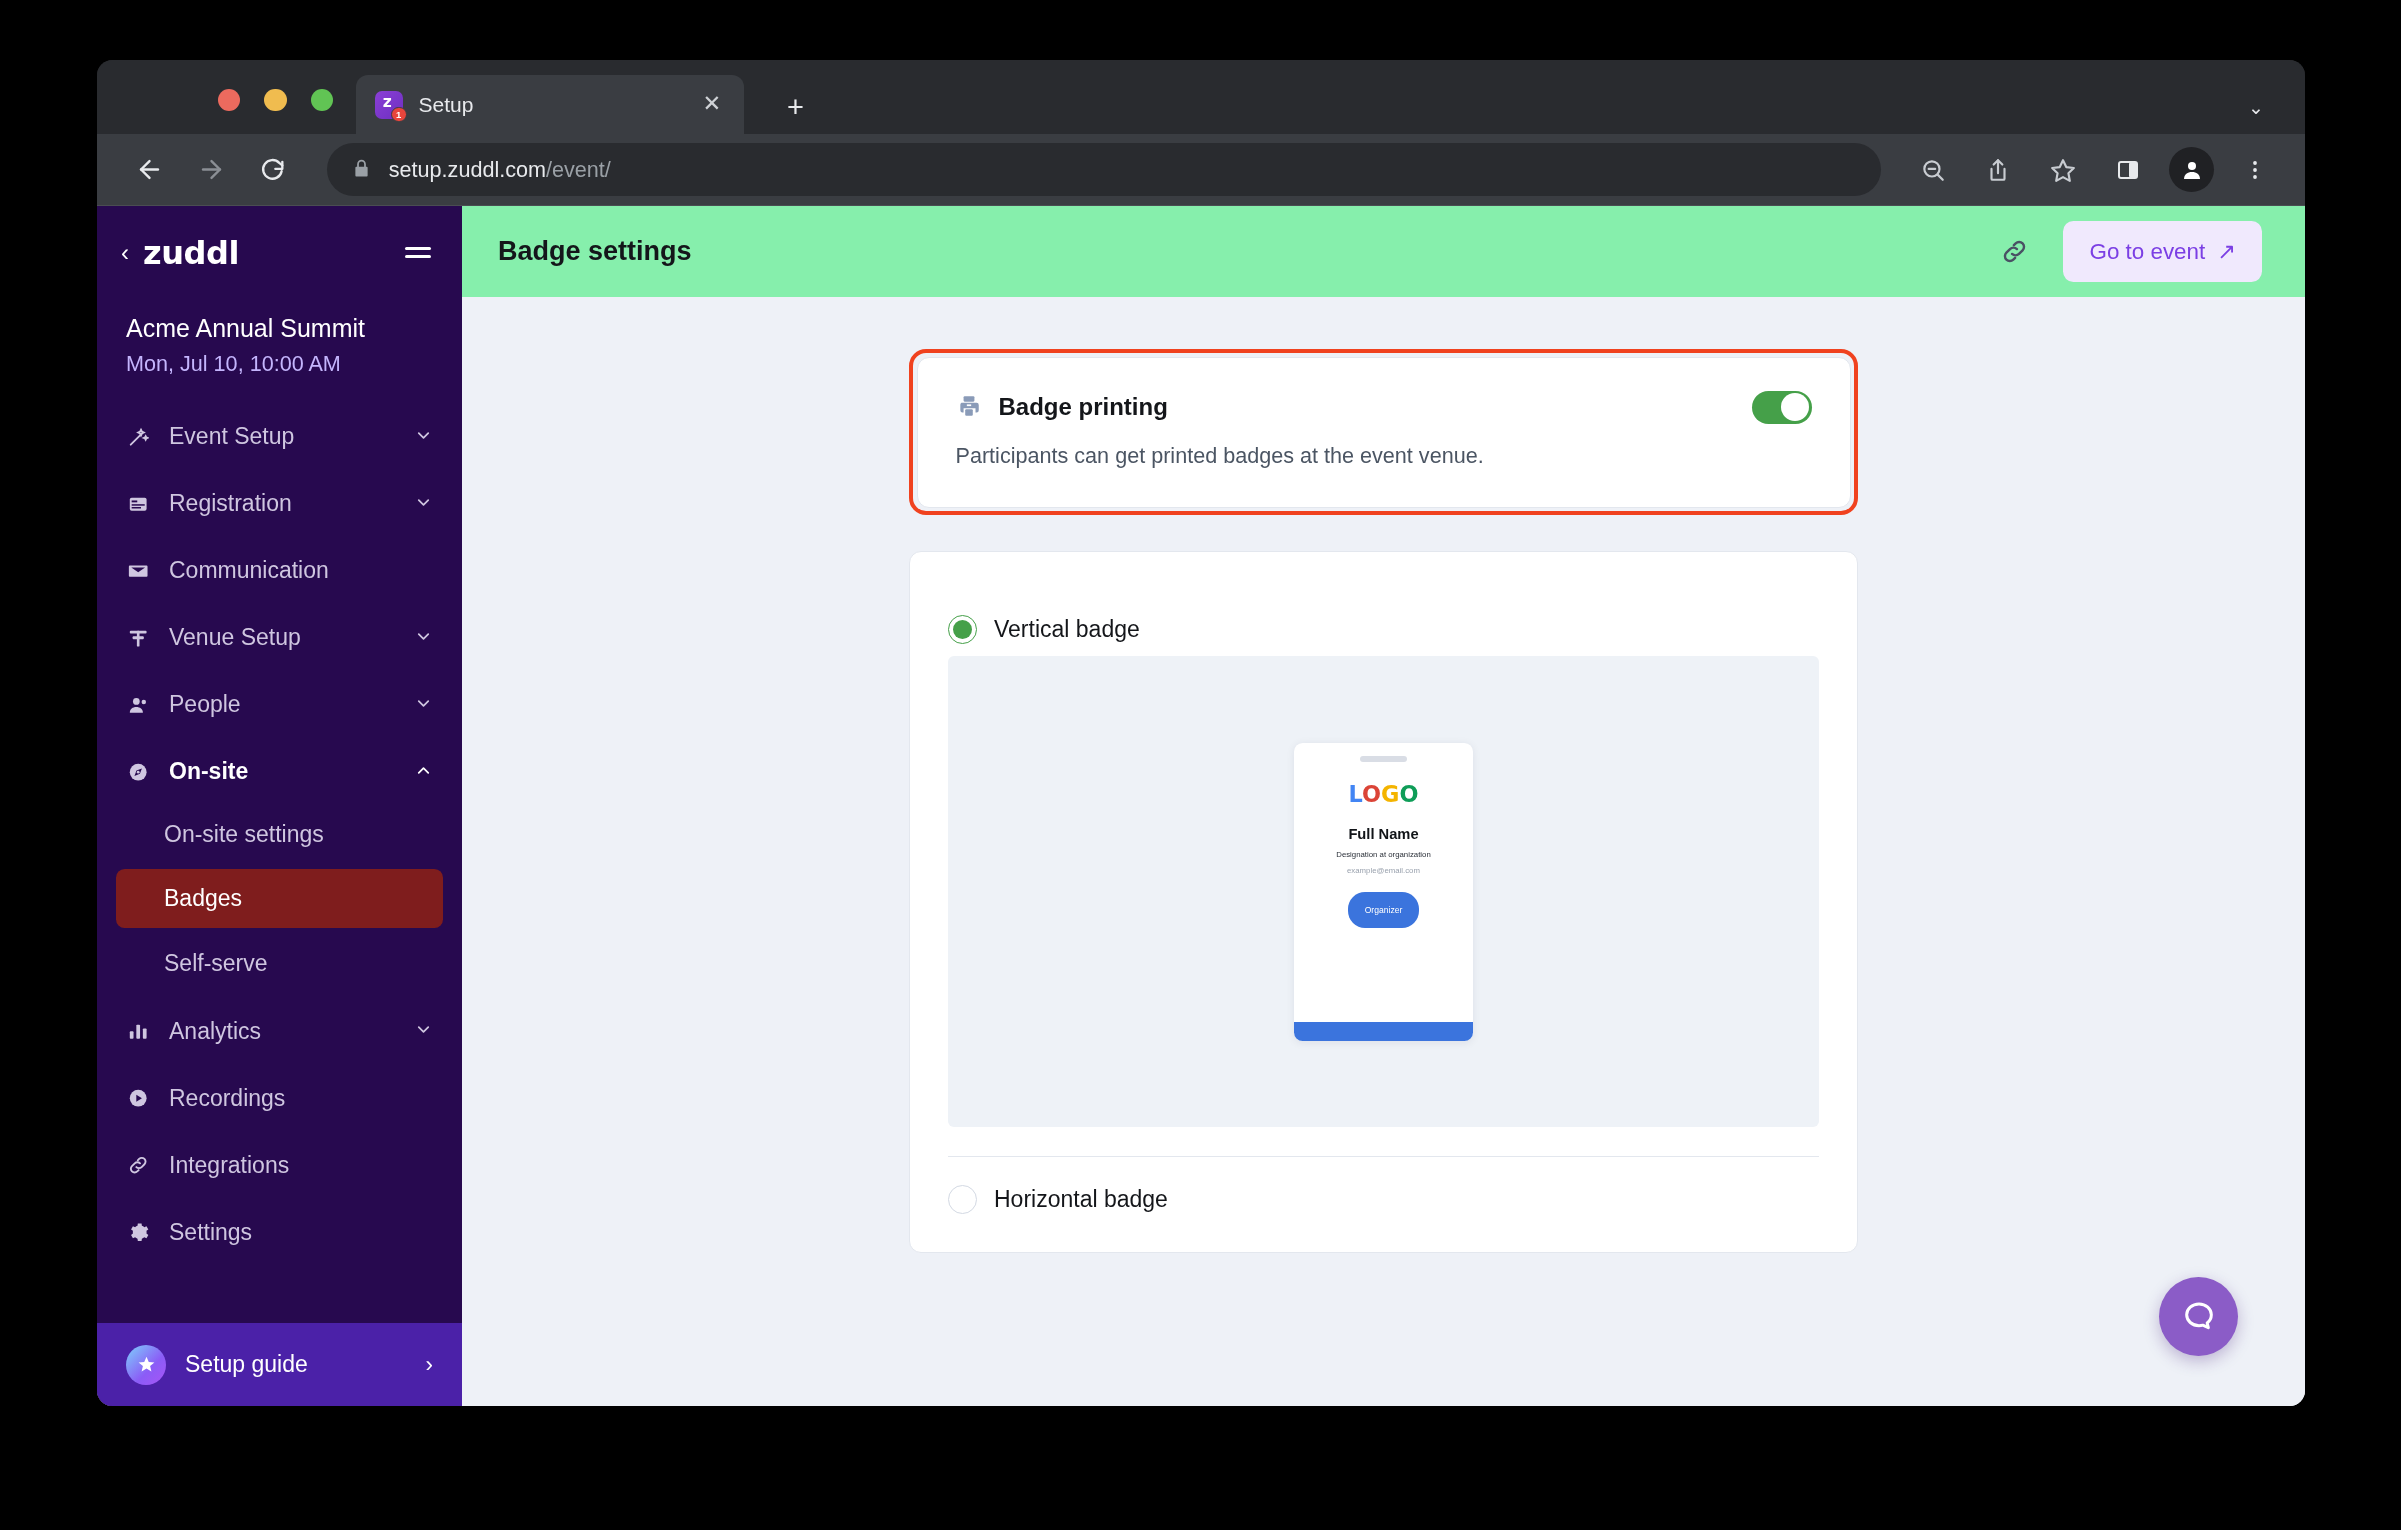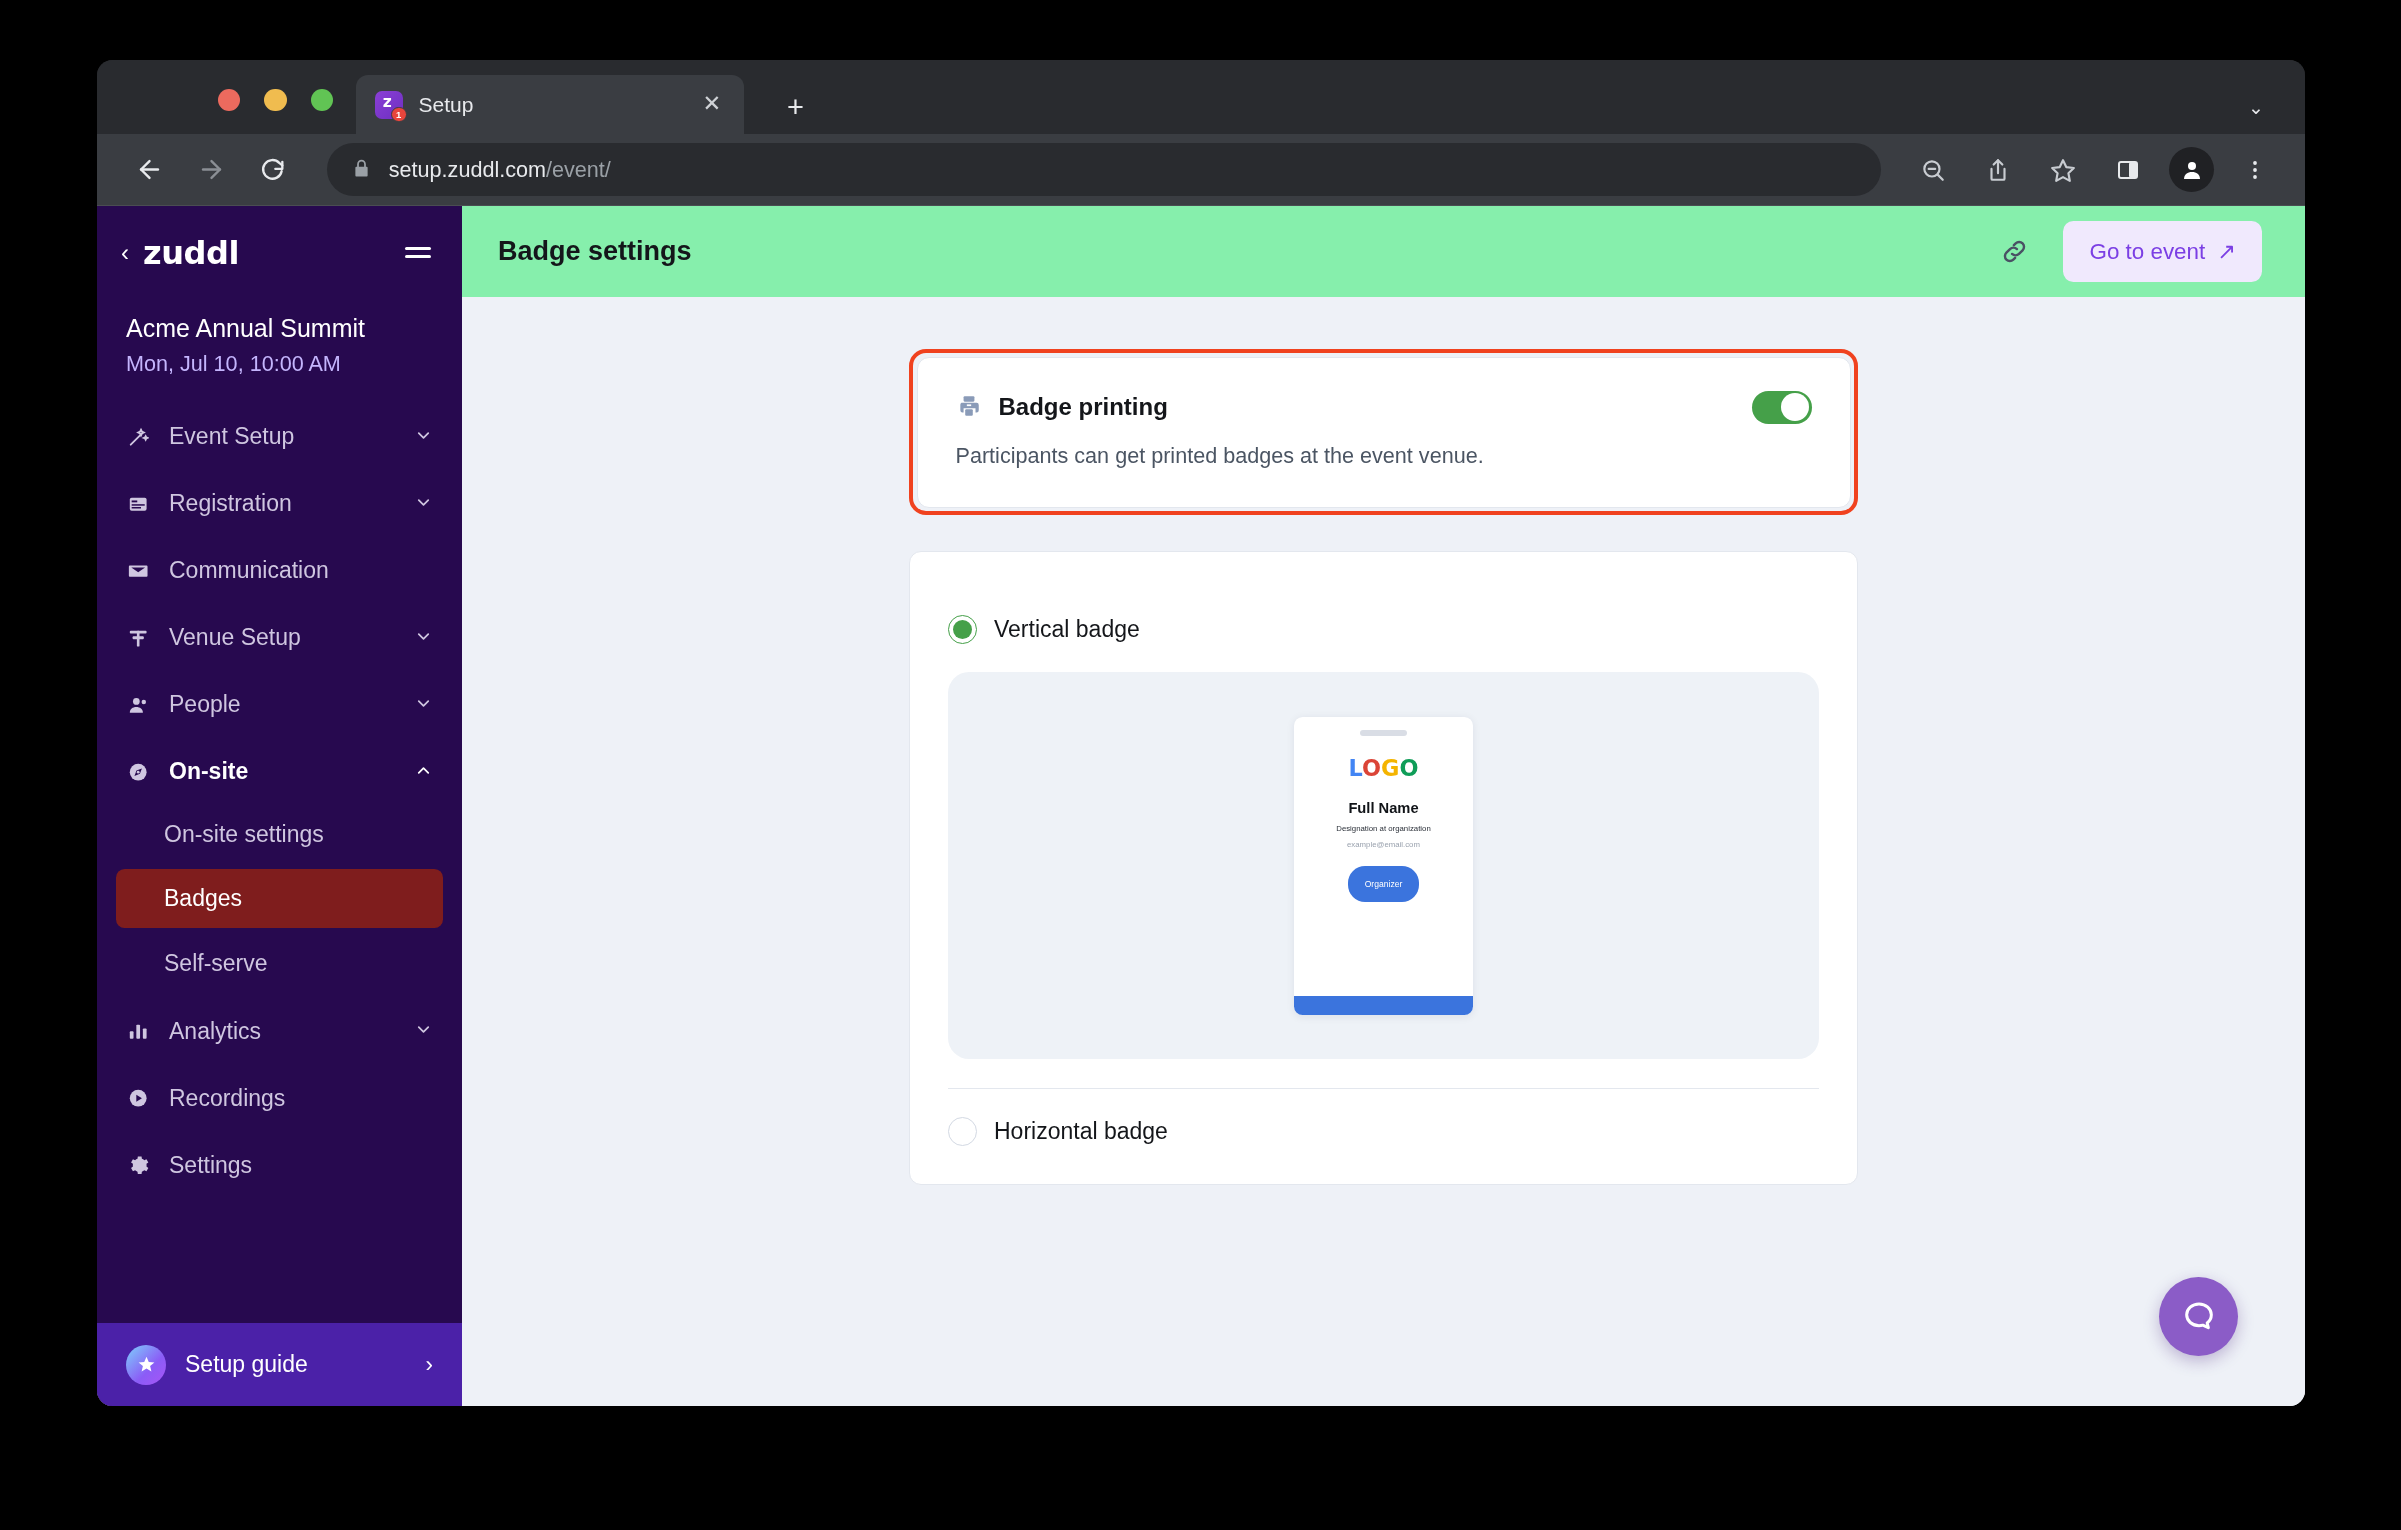--- a/index.html
+++ b/index.html
@@ -302,24 +302,24 @@
     flex: 0 0 auto;
   }
   .radio.checked { border-color: #45a049; }
   .radio.checked::after {
     content: ""; width: 19px; height: 19px; border-radius: 50%;
     background: #45a049;
   }
   .radio-label { font-size: 23px; color: #14161a; }
 
   .preview-area {
-    margin-top: 28px;
+    margin-top: 12px;
     background: #eef2f7;
-    border-radius: 21px;
-    height: 387px;
+    border-radius: 6px;
+    height: 471px;
     display: flex; align-items: center; justify-content: center;
   }
   .badge-card {
     width: 179px; height: 298px;
     background: #ffffff;
     border-radius: 8.6px;
     position: relative;
     overflow: hidden;
     display: flex; flex-direction: column; align-items: center;
     box-shadow: 0 1.7px 8.6px rgba(20,30,60,.08);
@@ -607,20 +607,29 @@
         <div class="nav-item">
           <span class="ico">
             <svg width="22.4" height="22.4" viewBox="0 0 24 24" fill="#cfc6e0">
                 <circle cx="12" cy="12" r="9"></circle>
                 <polygon points="10,8.2 16,12 10,15.8" fill="#27094f"></polygon>
               </svg>
           </span>
           <span class="lbl">Recordings</span>
         </div>
 
+        <div class="nav-item">
+          <span class="ico">
+            <svg width="22.4" height="22.4" viewBox="0 0 24 24" fill="none" stroke="#cfc6e0" stroke-width="2" stroke-linecap="round">
+                <path d="M10 14a4 4 0 0 0 5.7 0l3-3a4 4 0 1 0-5.7-5.7l-1.5 1.5"></path>
+                <path d="M14 10a4 4 0 0 0-5.7 0l-3 3a4 4 0 1 0 5.7 5.7l1.5-1.5"></path>
+              </svg>
+          </span>
+          <span class="lbl">Integrations</span>
+        </div>
 
         <div class="nav-item">
           <span class="ico">
             <svg width="22.4" height="22.4" viewBox="0 0 24 24" fill="#cfc6e0">
                 <path d="M12 8.6a3.4 3.4 0 1 0 0 6.8 3.4 3.4 0 0 0 0-6.8zm9 3.4a8.9 8.9 0 0 0-.14-1.5l2-1.5-2-3.4-2.3 1a9 9 0 0 0-2.6-1.5l-.35-2.5h-4l-.35 2.5a9 9 0 0 0-2.6 1.5l-2.3-1-2 3.4 2 1.5a9 9 0 0 0 0 3l-2 1.5 2 3.4 2.3-1a9 9 0 0 0 2.6 1.5l.35 2.5h4l.35-2.5a9 9 0 0 0 2.6-1.5l2.3 1 2-3.4-2-1.5c.09-.49.14-.99.14-1.5z"></path>
               </svg>
           </span>
           <span class="lbl">Settings</span>
         </div>
 

